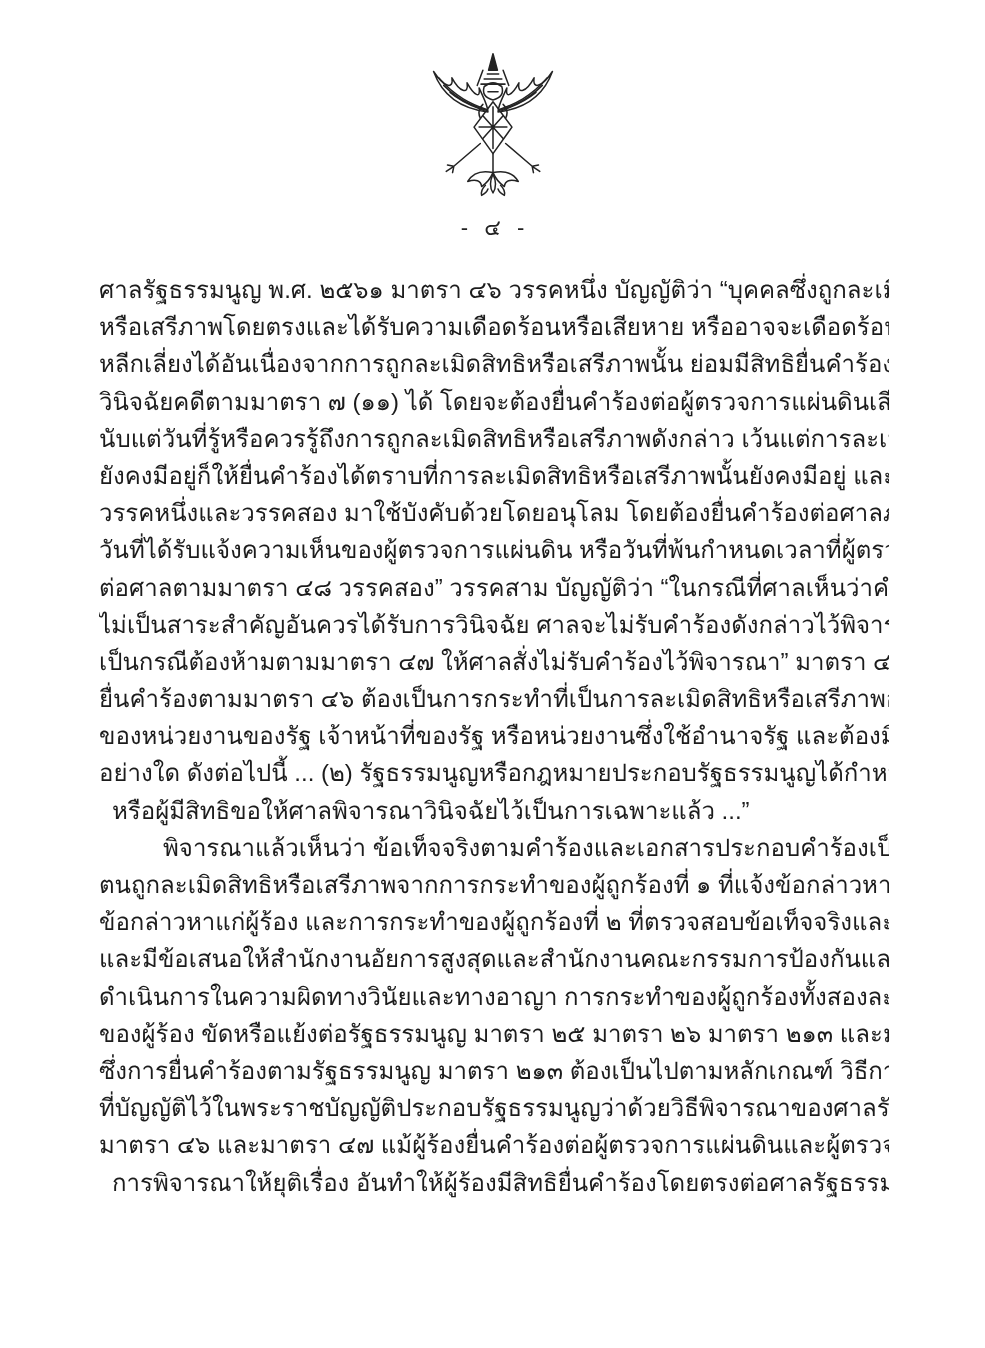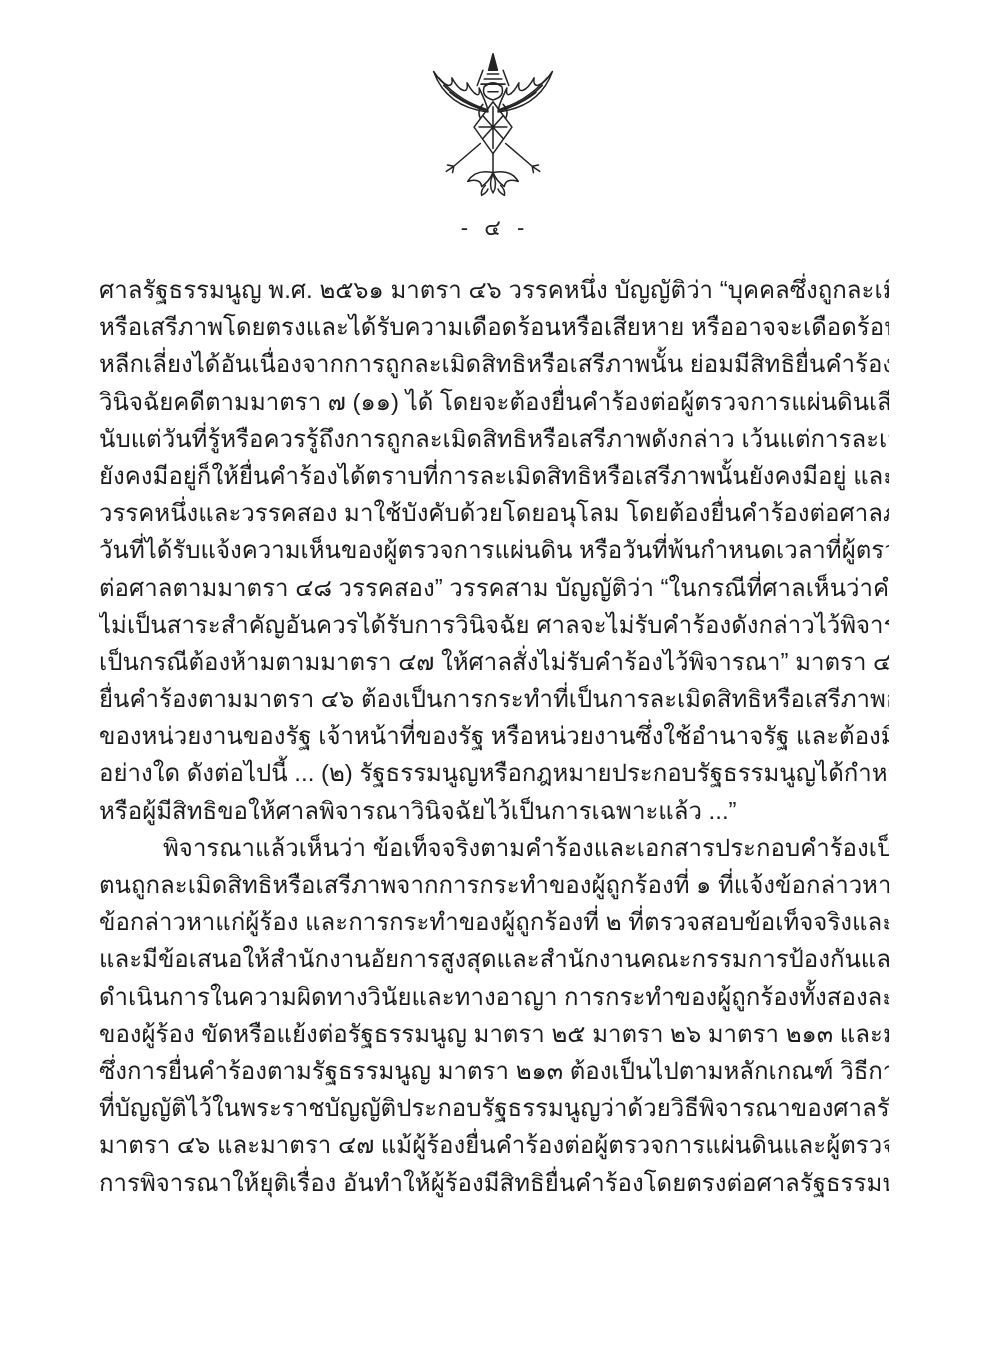--- a/index.html
+++ b/index.html
@@ -46,20 +46,21 @@
     line-height: 37.2px;
     overflow: hidden;
     white-space: nowrap;
     text-align: justify;
     text-align-last: justify;
     text-justify: inter-word;
   }
   .line.last {
     text-align: right;
     text-align-last: left;
+    margin-left: 13px;
   }
   .line.indent {
     text-indent: 64px;
   }
 </style>
 </head>
 <body>
 
 <div class="page">
 

